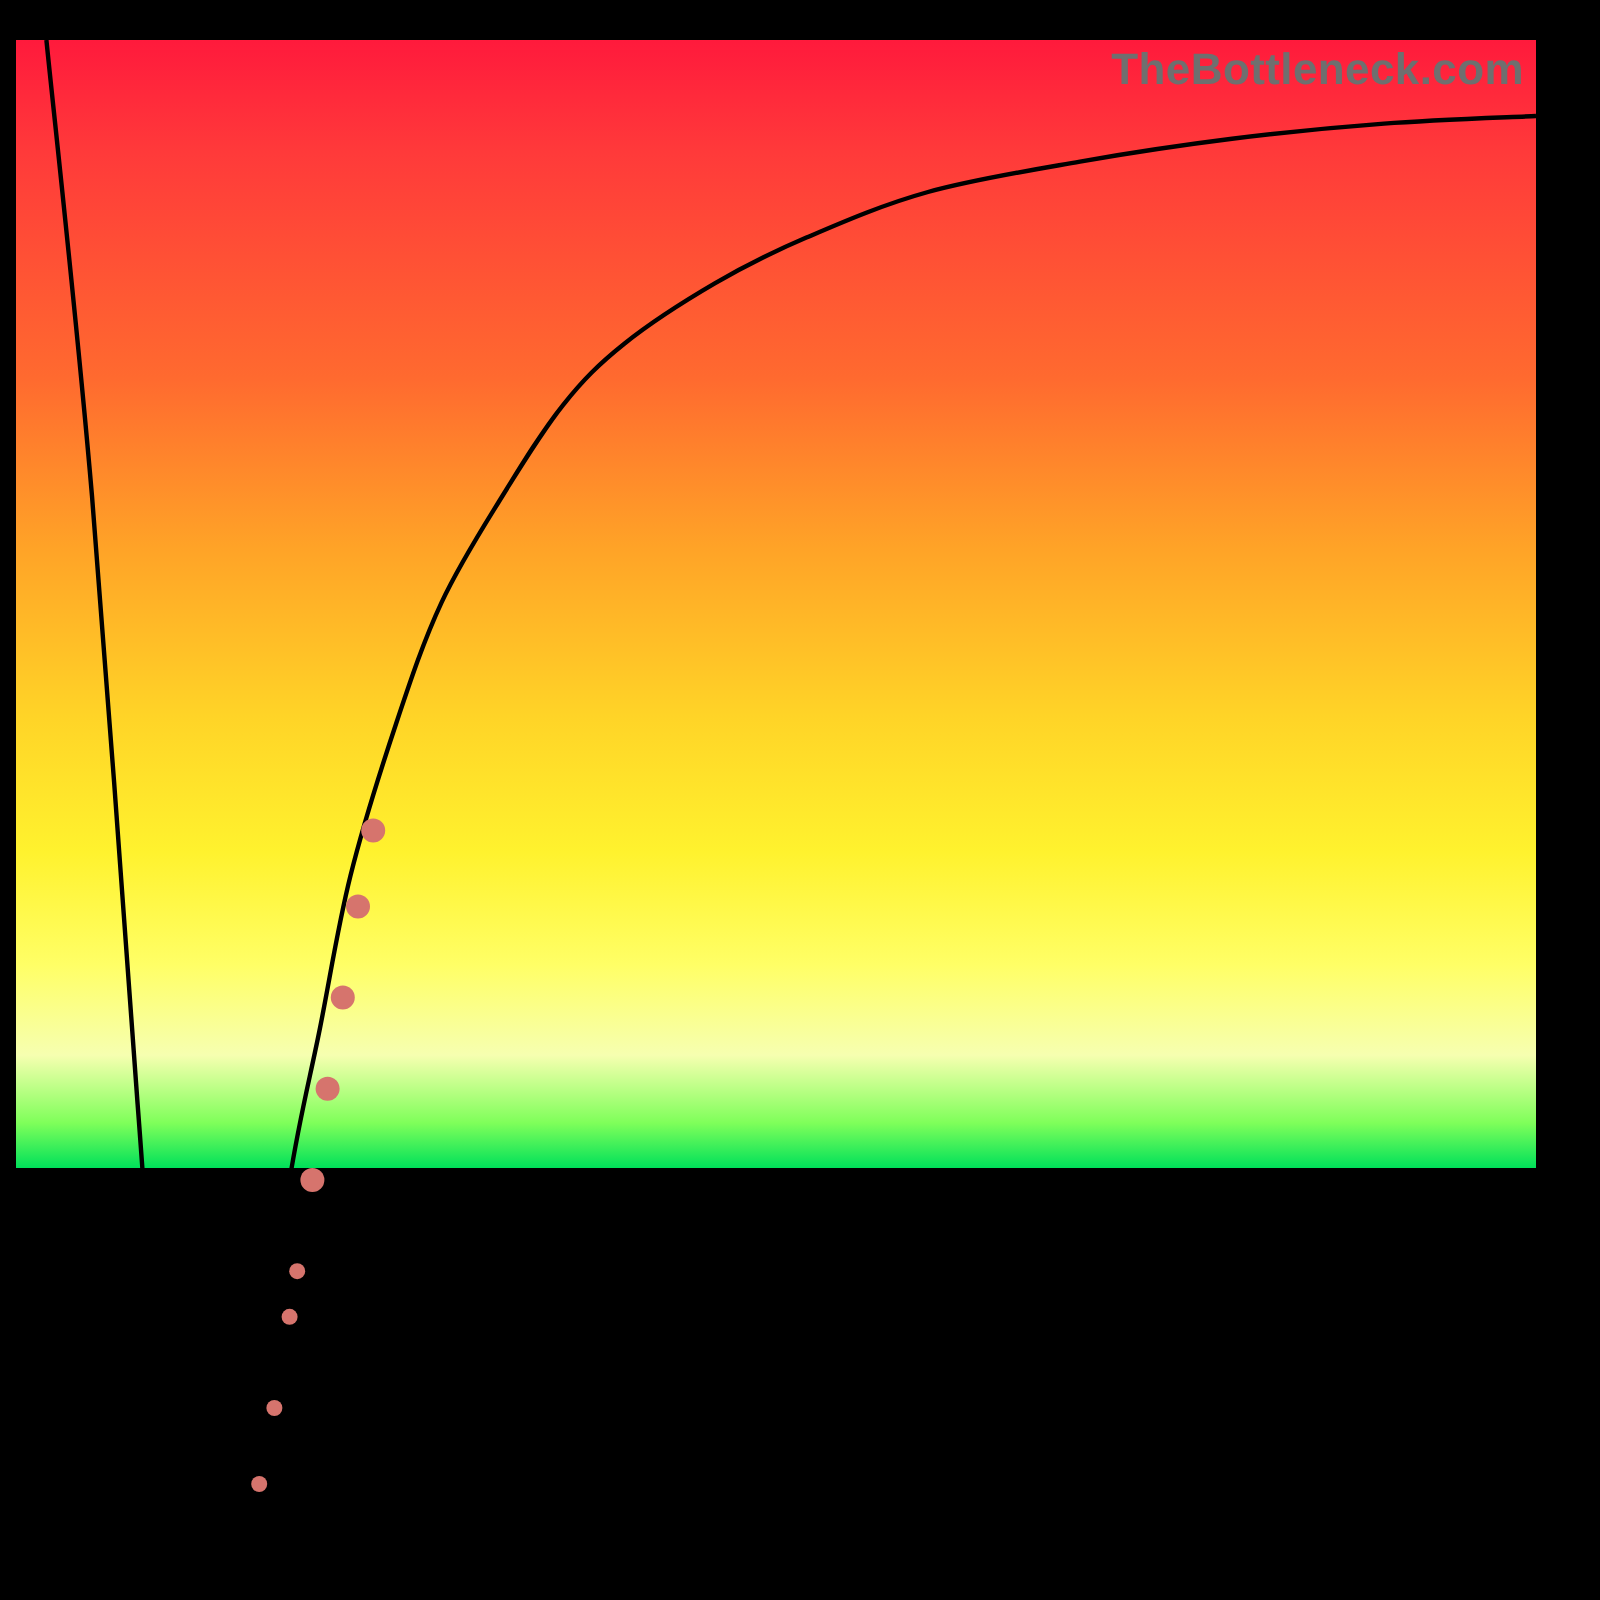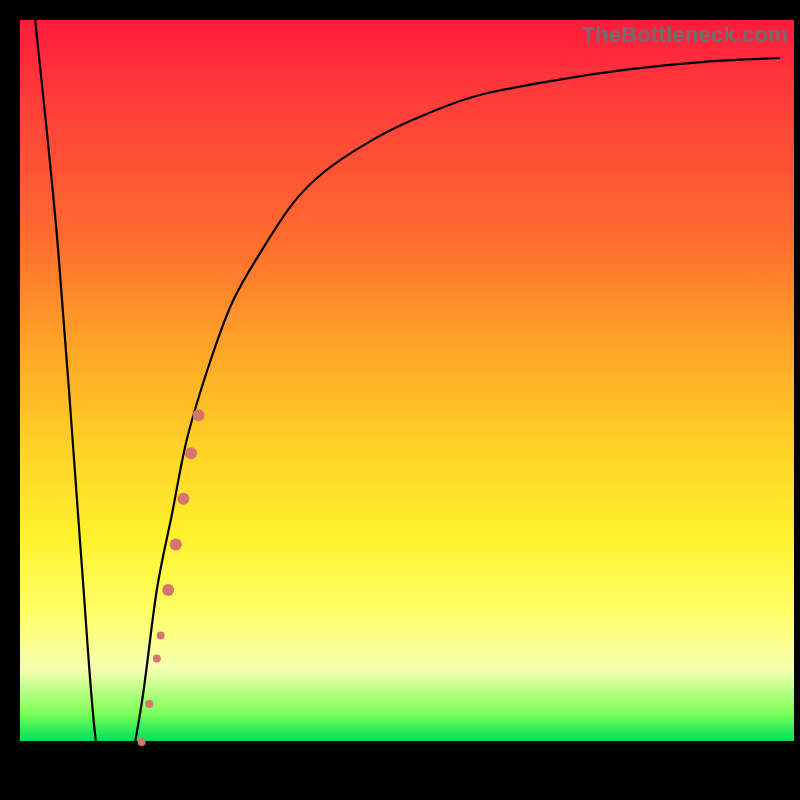--- a/index.html
+++ b/index.html
@@ -11,38 +11,37 @@
     font-family: Arial, Helvetica, sans-serif;
   }
   .frame {
     width: 800px;
     height: 800px;
     background: #000;
     position: relative;
   }
   .plot-area {
     position: absolute;
-    left: 20px;
+    left: 8px;
     top: 20px;
     width: 760px;
-    height: 721px;
+    height: 564px;
     
     background: linear-gradient(to bottom,
       #ff1a3c 0%,
       #ff3a3a 10%,
       #ff6a2f 30%,
       #ffa327 45%,
       #ffd427 60%,
       #fff22e 72%,
       #ffff66 82%,
       #f6ffb0 90%,
       #7fff5a 96%,
       #00e05a 100%
     );
-    padding-left: 14px;
   }
   .watermark {
     position: absolute;
     top: 2px;
     right: 6px;
     font-size: 22px;
     font-weight: 600;
     color: #6f6f6f;
     letter-spacing: 0.2px;
     user-select: none;

